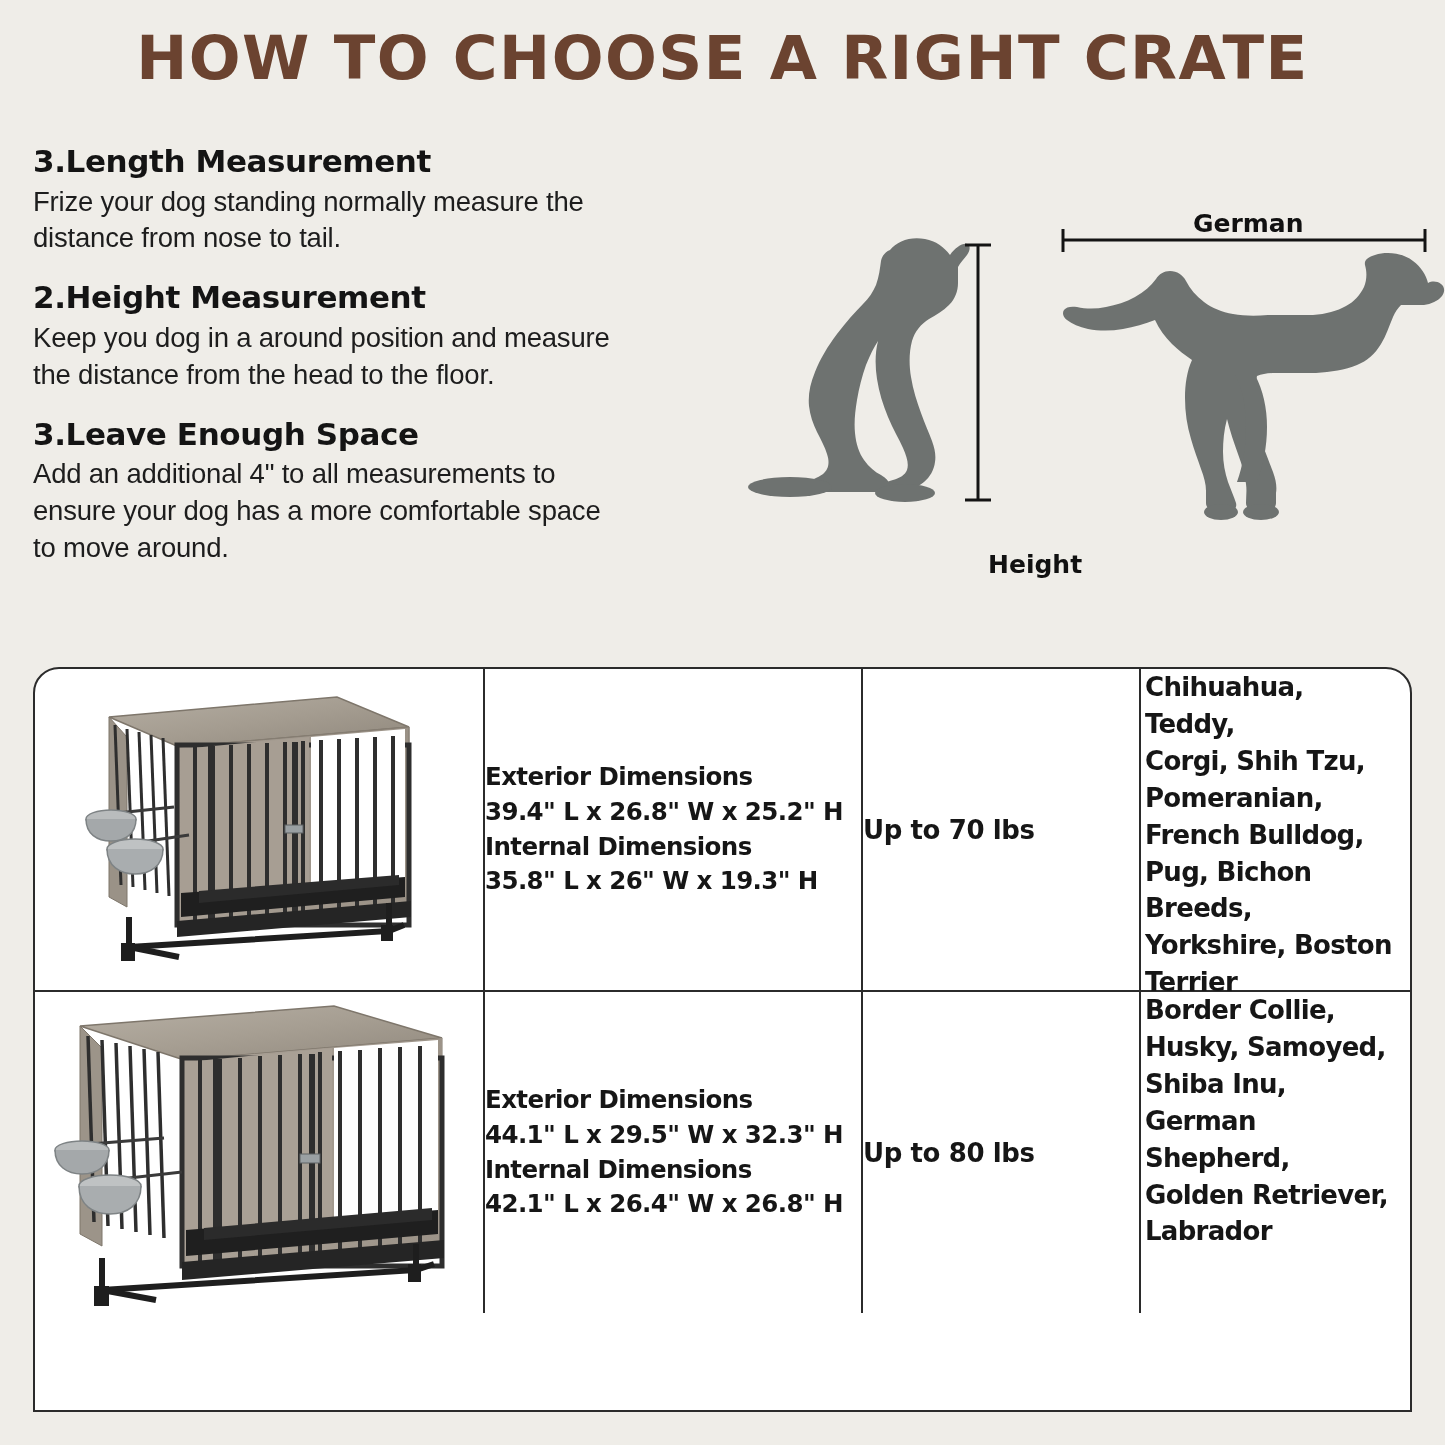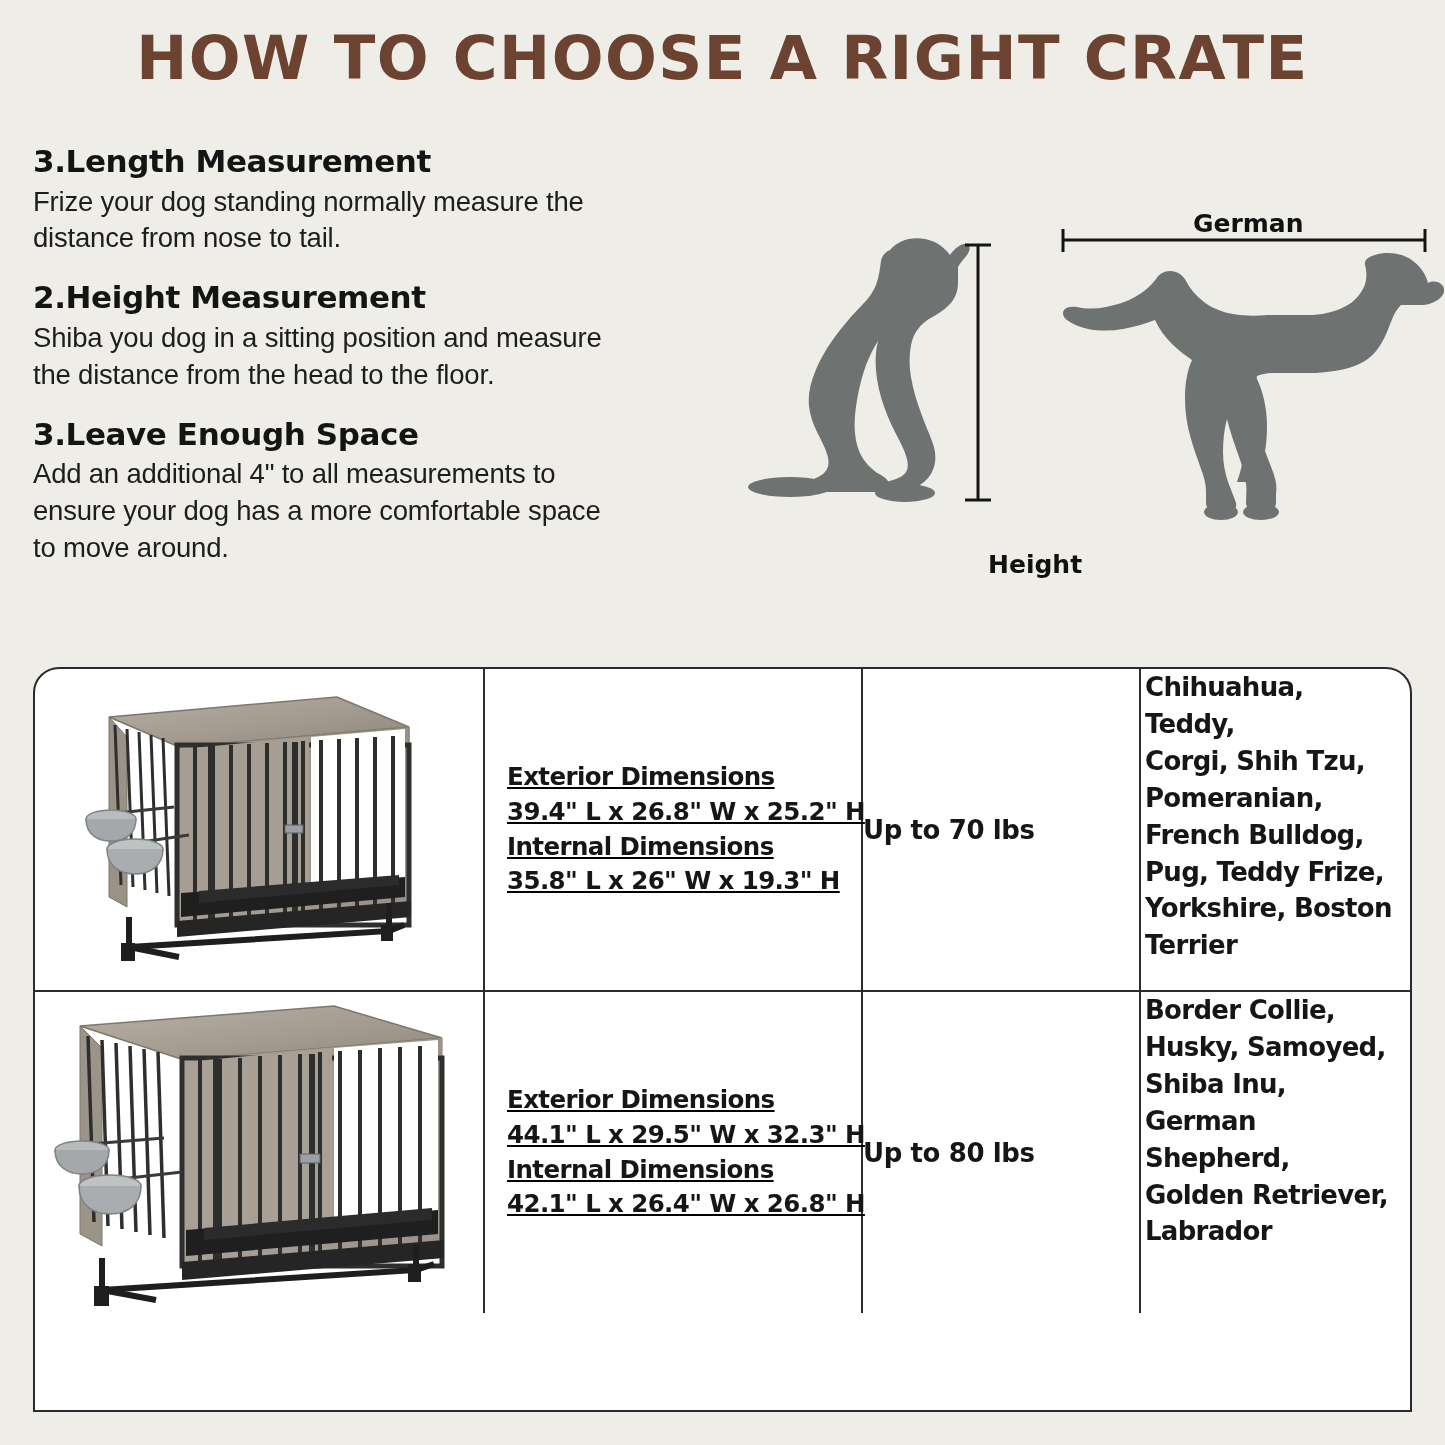--- a/index.html
+++ b/index.html
@@ -84,21 +84,21 @@
     position:relative;
   }
   .td:last-child{border-right:none;}
 
   .c1{width:450px;}
   .c2{width:378px;}
   .c3{width:278px;}
   .c4{width:268px;}
 
   .cell-img{justify-content:center;padding:6px 0;}
-  .cell-size{padding-left:22px;text-decoration:underline;}
+  .cell-size{}
   .cell-weight{justify-content:flex-start;}
   .cell-breeds{padding-left:4px;padding-right:8px;align-items:flex-start;}
 
   .size-text{
     font-family:"DejaVu Sans", sans-serif;
     font-weight:bold;font-size:24.5px;color:#161616;
     line-height:1.42;letter-spacing:-0.6px;white-space:nowrap;
   }
   .weight-text{
     font-family:"DejaVu Sans", sans-serif;
@@ -124,21 +124,21 @@
       <div class="step-title">3.Length Measurement</div>
       <div class="step-body">
         <div>Frize your dog standing normally measure the</div>
         <div>distance from nose to tail.</div>
       </div>
     </div>
 
     <div class="step">
       <div class="step-title">2.Height Measurement</div>
       <div class="step-body">
-        <div>Shiba you dog in a sitting position and measure</div>
+        <div>Keep you dog in a around position and measure</div>
         <div>the distance from the head to the floor.</div>
       </div>
     </div>
 
     <div class="step">
       <div class="step-title">3.Leave Enough Space</div>
       <div class="step-body">
         <div>Add an additional 4" to all measurements to</div>
         <div>ensure your dog has a more comfortable space</div>
         <div>to move around.</div>
@@ -331,21 +331,21 @@
       <div class="td c3 cell-weight">
         <div class="weight-text">Up to 70 lbs</div>
       </div>
 
       <div class="td c4 cell-breeds">
         <div class="breeds-text">
           <div>Chihuahua, Teddy,</div>
           <div>Corgi, Shih Tzu,</div>
           <div>Pomeranian,</div>
           <div>French Bulldog,</div>
-          <div>Pug, Teddy Frize,</div>
+          <div>Pug, Bichon Breeds,</div>
           <div>Yorkshire, Boston</div>
           <div>Terrier</div>
         </div>
       </div>
     </div>
 
     <div class="row">
       <div class="td c1 cell-img">
         <svg width="430" height="310" viewBox="0 0 430 310">
           <defs>

